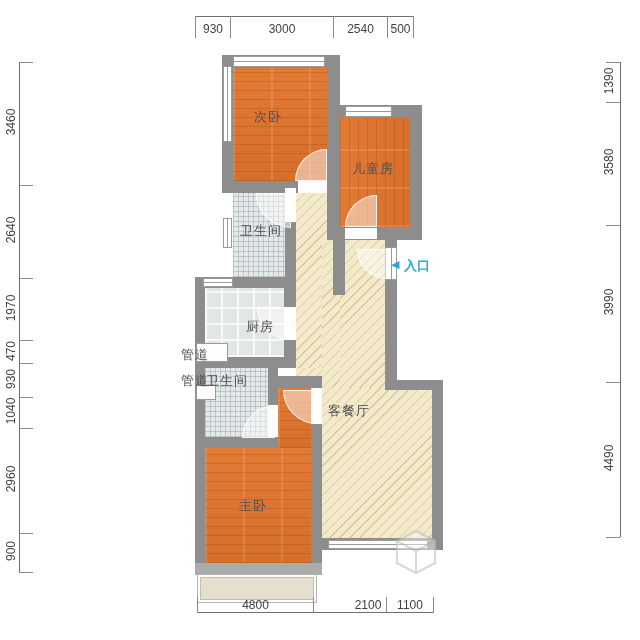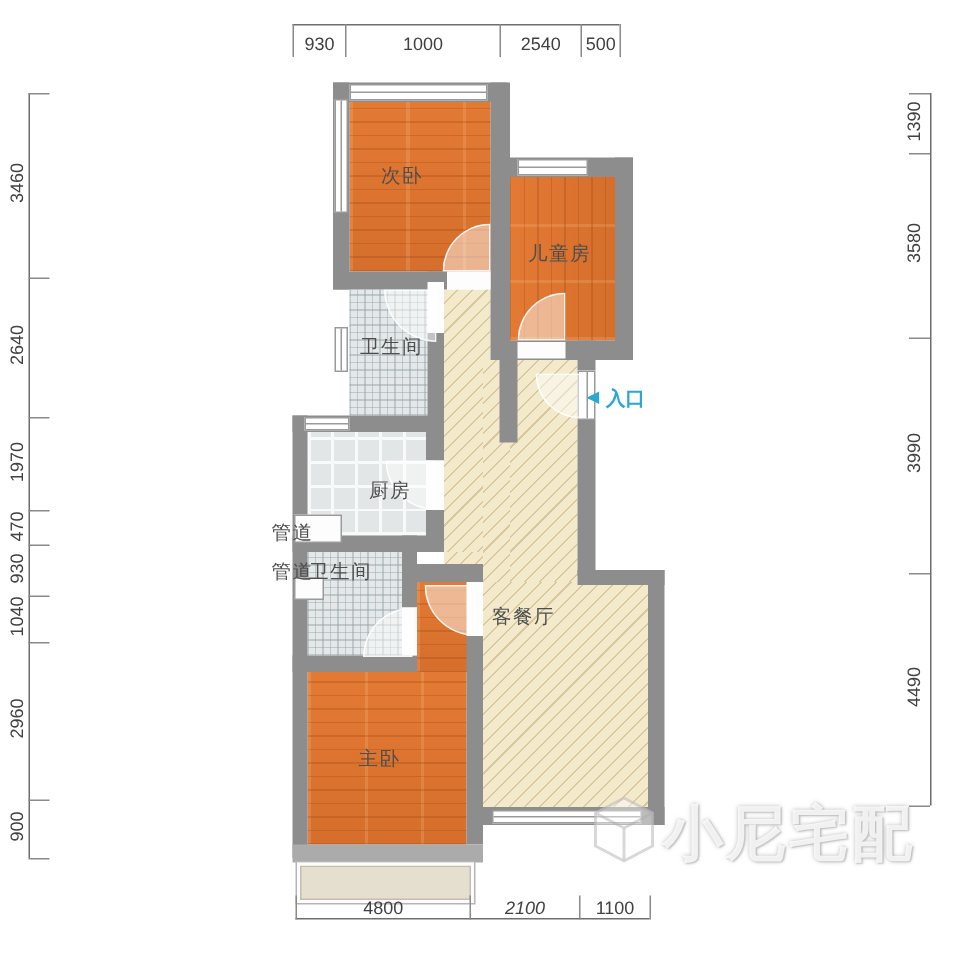--- a/index.html
+++ b/index.html
@@ -146,31 +146,31 @@
   <span class="entry" style="left:391px;top:258px;font-size:11px;">◀</span>
   <span class="entry" style="left:404px;top:257px;font-size:13px;">入口</span>
 
   <div class="ruler" style="left:195px;top:16px;width:218px;height:1px;"></div>
   <div class="tick" style="left:195px;top:16px;width:1px;height:22px;"></div>
   <div class="tick" style="left:230px;top:16px;width:1px;height:22px;"></div>
   <div class="tick" style="left:333px;top:16px;width:1px;height:22px;"></div>
   <div class="tick" style="left:387px;top:16px;width:1px;height:22px;"></div>
   <div class="tick" style="left:413px;top:16px;width:1px;height:22px;"></div>
   <span class="dim dim-c" style="left:196px;top:22px;width:34px;">930</span>
-  <span class="dim dim-c" style="left:231px;top:22px;width:102px;">1000</span>
+  <span class="dim dim-c" style="left:231px;top:22px;width:102px;">3000</span>
   <span class="dim dim-c" style="left:334px;top:22px;width:53px;">2540</span>
   <span class="dim dim-c" style="left:388px;top:22px;width:25px;">500</span>
 
   <div class="ruler" style="left:197px;top:612px;width:236px;height:1px;"></div>
   <div class="tick" style="left:197px;top:597px;width:1px;height:16px;"></div>
   <div class="tick" style="left:313px;top:597px;width:1px;height:16px;"></div>
   <div class="tick" style="left:386px;top:597px;width:1px;height:16px;"></div>
   <div class="tick" style="left:433px;top:597px;width:1px;height:16px;"></div>
   <span class="dim dim-c" style="left:198px;top:598px;width:115px;">4800</span>
-  <span class="dim dim-c" style="left:314px;top:598px;width:72px;font-style:italic;">2100</span>
+  <span class="dim dim-c" style="left:332px;top:598px;width:72px;">2100</span>
   <span class="dim dim-c" style="left:387px;top:598px;width:46px;">1100</span>
 
   <div class="ruler" style="left:19px;top:62px;width:1px;height:510px;"></div>
   <div class="tick" style="left:19px;top:62px;width:14px;height:1px;"></div>
   <div class="tick" style="left:19px;top:185px;width:14px;height:1px;"></div>
   <div class="tick" style="left:19px;top:278px;width:14px;height:1px;"></div>
   <div class="tick" style="left:19px;top:340px;width:14px;height:1px;"></div>
   <div class="tick" style="left:19px;top:363px;width:14px;height:1px;"></div>
   <div class="tick" style="left:19px;top:397px;width:14px;height:1px;"></div>
   <div class="tick" style="left:19px;top:428px;width:14px;height:1px;"></div>
@@ -199,16 +199,15 @@
   <div class="wm">
     <span style="margin-right:4px;opacity:0.75;">
       <svg width="44" height="48" viewBox="0 0 44 48">
         <g fill="rgba(255,255,255,0.55)" stroke="rgba(190,190,190,0.8)" stroke-width="2" stroke-linejoin="round">
           <polygon points="22,3 41,13 41,35 22,45 3,35 3,13"></polygon>
           <polyline points="3,13 22,23 41,13" fill="none"></polyline>
           <line x1="22" y1="23" x2="22" y2="45" fill="none"></line>
         </g>
       </svg>
     </span>
-    <span class="wm-text">小尼宅配</span>
   </div>
 
 </div>
 
 </body></html>

